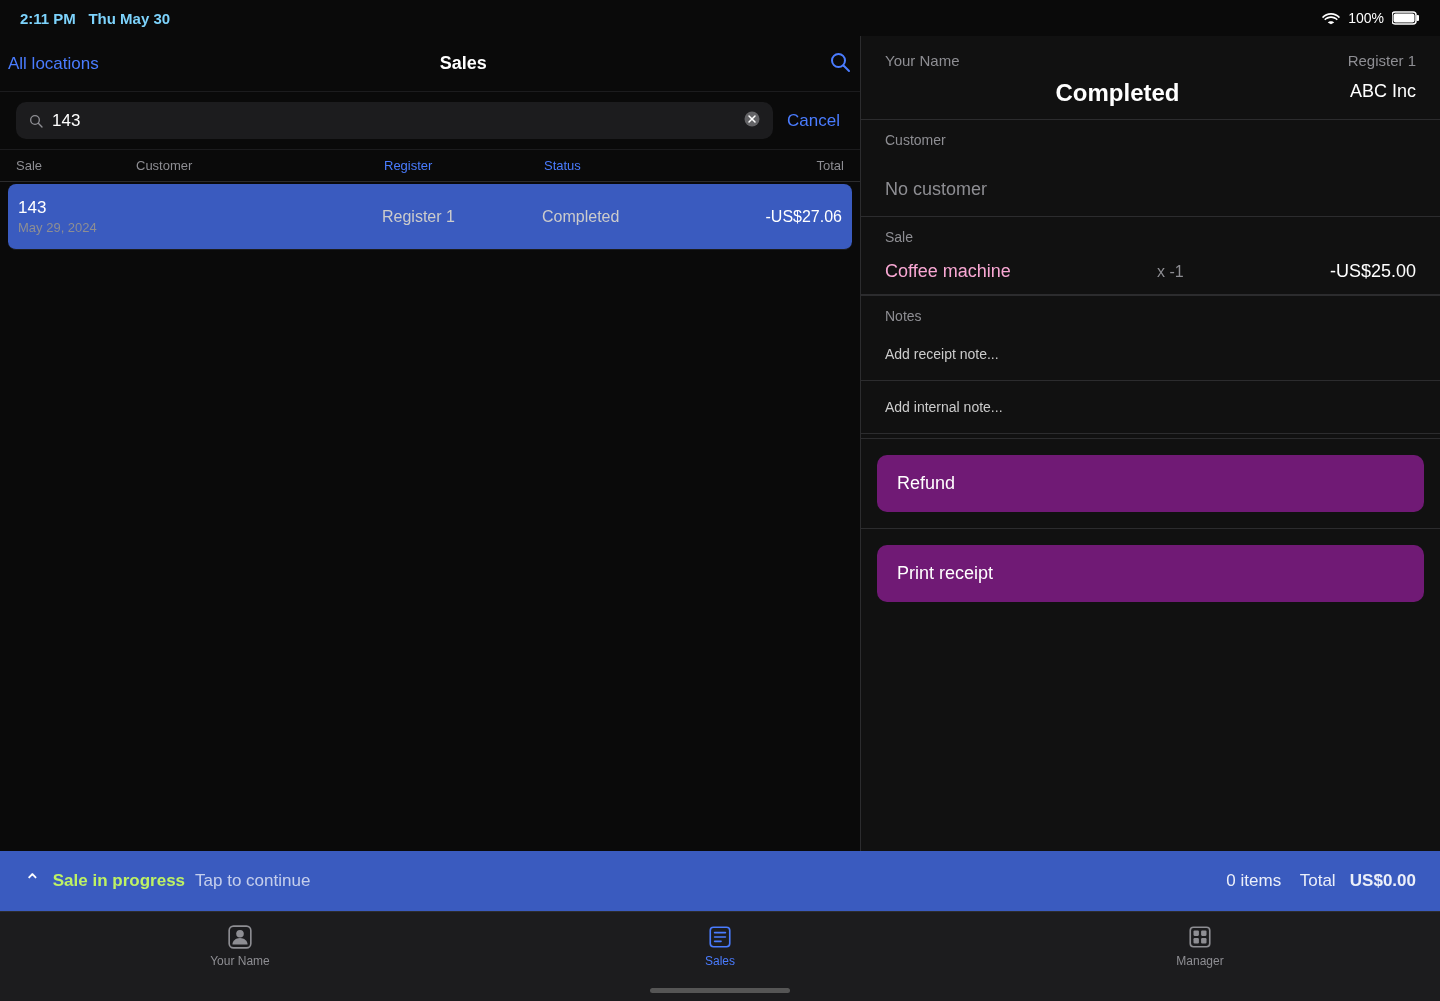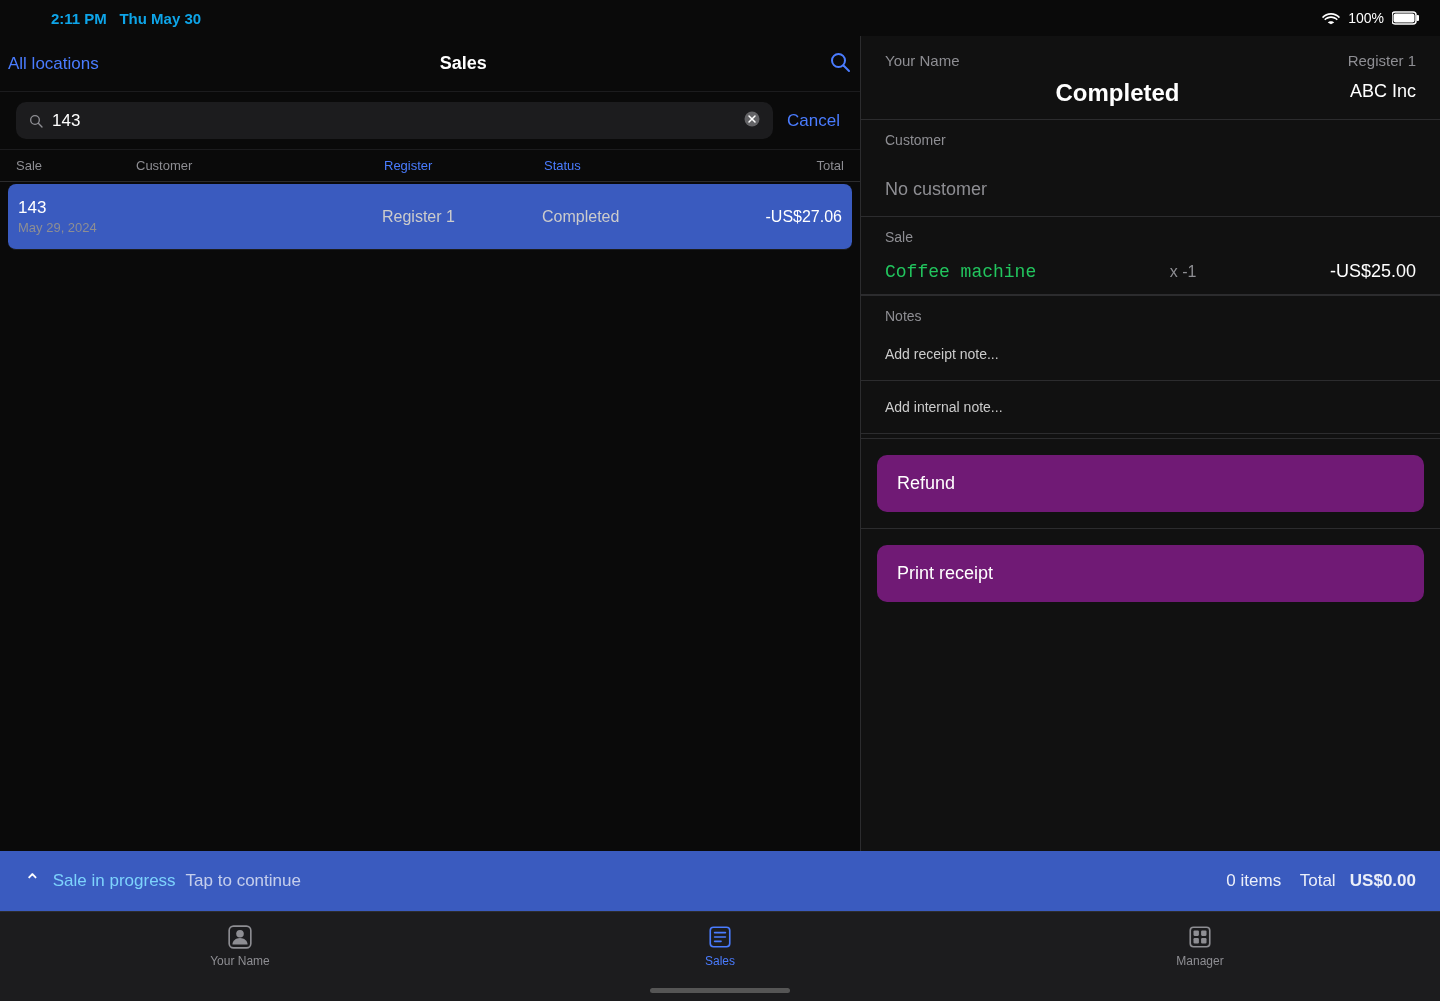--- a/index.html
+++ b/index.html
@@ -21,22 +21,21 @@
       background: #0a0a0a;
       display: flex;
       align-items: center;
       justify-content: space-between;
       padding: 0 20px;
       z-index: 100;
     }
     .status-bar-left {
       font-size: 15px;
       font-weight: 600;
-      color: #0ea5e9;
-      margin-left: 31px;
+      color: #7dd3fc;
     }
     .status-bar-right {
       display: flex;
       align-items: center;
       gap: 8px;
     }
 
     
     .left-panel {
       position: absolute;
@@ -232,22 +231,21 @@
     
     .sale-item-row {
       display: flex;
       justify-content: space-between;
       align-items: center;
       padding: 12px 24px;
       border-bottom: 1px solid #2c2c2e;
     }
     .item-name {
       font-size: 18px;
-      color: #22c55e;
-      font-family: Liberation Mono, monospace;
+      color: #f9a8d4;
     }
     .item-qty {
       font-size: 16px;
       color: #8e8e93;
       margin: 0 16px;
     }
     .item-price {
       font-size: 18px;
       color: #fff;
     }
@@ -299,22 +297,22 @@
       cursor: pointer;
       z-index: 50;
     }
     .bottom-bar-chevron {
       color: #fff;
       font-size: 20px;
       margin-right: 12px;
     }
     .bottom-bar-text {
       font-size: 17px;
-      color: #7dd3fc;
-      font-weight: 400;
+      color: #bef264;
+      font-weight: 700;
     }
     .bottom-bar-sub {
       font-size: 17px;
       color: rgba(255,255,255,0.7);
       margin-left: 10px;
     }
     .bottom-bar-right {
       margin-left: auto;
       font-size: 17px;
       color: rgba(255,255,255,0.9);

